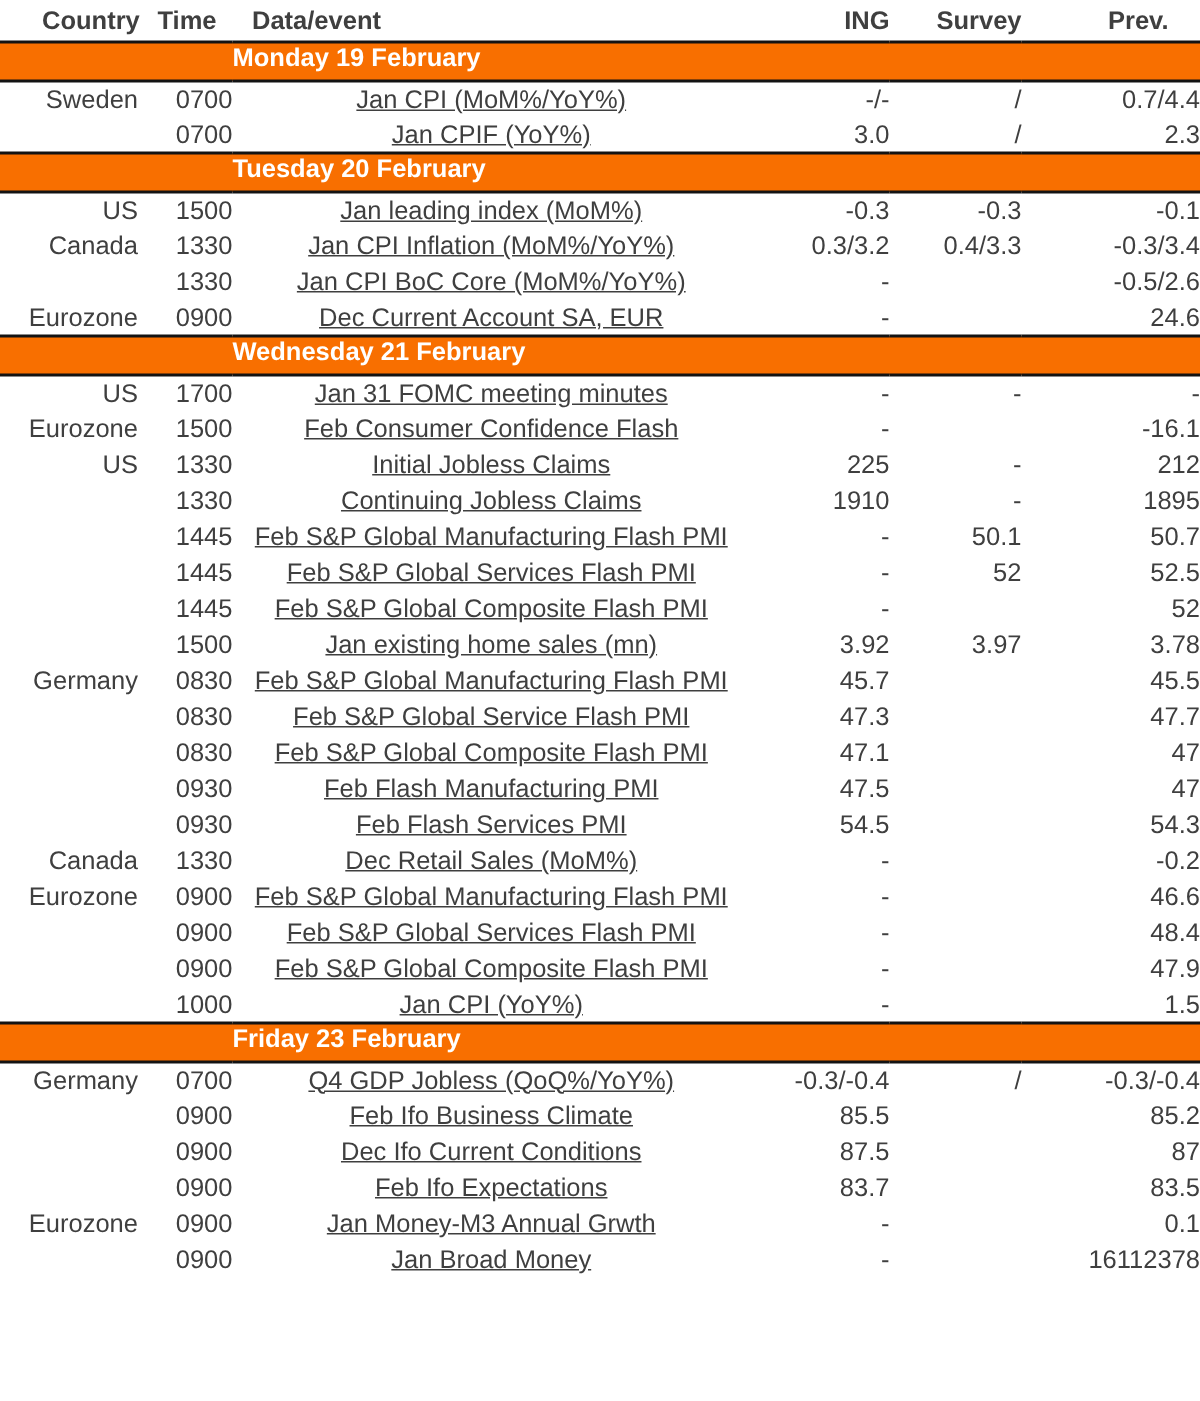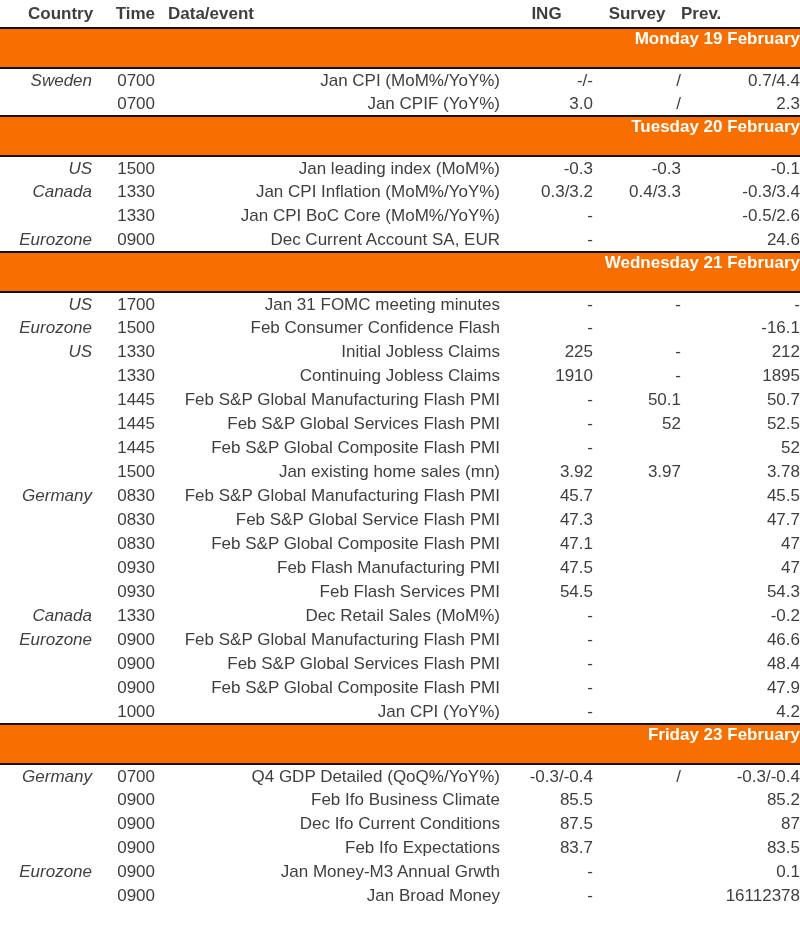--- a/index.html
+++ b/index.html
@@ -37,48 +37,47 @@
   thead th {
     font-size: 17px;
     font-weight: bold;
     height: 28px;
     padding: 0;
     vertical-align: middle;
     white-space: nowrap;
     color: var(--text);
   }
   th.c-country { text-align: left; padding-left: 28px; }
-  th.c-time    { text-align: right; padding-left: 13px; margin-top: 12px; }
+  th.c-time    { text-align: left; padding-left: 13px; margin-top: 12px; }
   th.c-event   { text-align: left; padding-left: 13px; }
-  th.c-ing, th.c-survey { }
-  th.c-prev    { text-align: left; padding-right: 5px; }
+  th.c-ing, th.c-survey { text-align: right; }
+  th.c-prev    { text-align: right; padding-right: 21px; }
 
   tr.band td {
     background: var(--orange);
     color: var(--band-text);
     font-weight: bold;
     font-size: 17px;
     height: 21px;
-    padding: 0 0 18px 155px;
+    padding: 0 0 4px 155px;
     border-top: 2px solid var(--rule);
     border-bottom: 2px solid var(--rule);
     vertical-align: middle;
     white-space: nowrap;
-    text-align: right;
   }
   tr.data td {
     font-size: 17px;
     height: 24px;
     padding: 0;
     vertical-align: middle;
     white-space: nowrap;
   }
-  td.c-country { text-align: right; padding-right: 2px; font-style: italic; }
+  td.c-country { text-align: right; padding-right: 2px; }
   td.c-time    { text-align: right; padding-left: 13px; }
-  td.c-event   { text-align: right; padding-left: 13px; overflow: hidden; }
+  td.c-event   { text-align: center; padding-left: 13px; overflow: hidden; text-decoration: underline; }
   td.c-ing, td.c-survey { text-align: right; }
   td.c-prev    { text-align: right; padding-right: 5px; margin-top: 47px; }
 </style>
 </head>
 <body>
 
 <div class="calendar-wrap">
   <table class="calendar">
     <colgroup>
       <col class="w-country">
@@ -320,31 +319,31 @@
     <td class="c-survey"></td>
     <td class="c-prev">47.9</td>
   </tr>
 
   <tr class="data">
     <td class="c-country"></td>
     <td class="c-time">1000</td>
     <td class="c-event">Jan CPI (YoY%)</td>
     <td class="c-ing">-</td>
     <td class="c-survey"></td>
-    <td class="c-prev">4.2</td>
+    <td class="c-prev">1.5</td>
   </tr>
 
   <tr class="band">
     <td colspan="6" class="band-cell">Friday 23 February</td>
   </tr>
 
   <tr class="data">
     <td class="c-country">Germany</td>
     <td class="c-time">0700</td>
-    <td class="c-event">Q4 GDP Detailed (QoQ%/YoY%)</td>
+    <td class="c-event">Q4 GDP Jobless (QoQ%/YoY%)</td>
     <td class="c-ing">-0.3/-0.4</td>
     <td class="c-survey">/</td>
     <td class="c-prev">-0.3/-0.4</td>
   </tr>
 
   <tr class="data">
     <td class="c-country"></td>
     <td class="c-time">0900</td>
     <td class="c-event">Feb Ifo Business Climate</td>
     <td class="c-ing">85.5</td>

